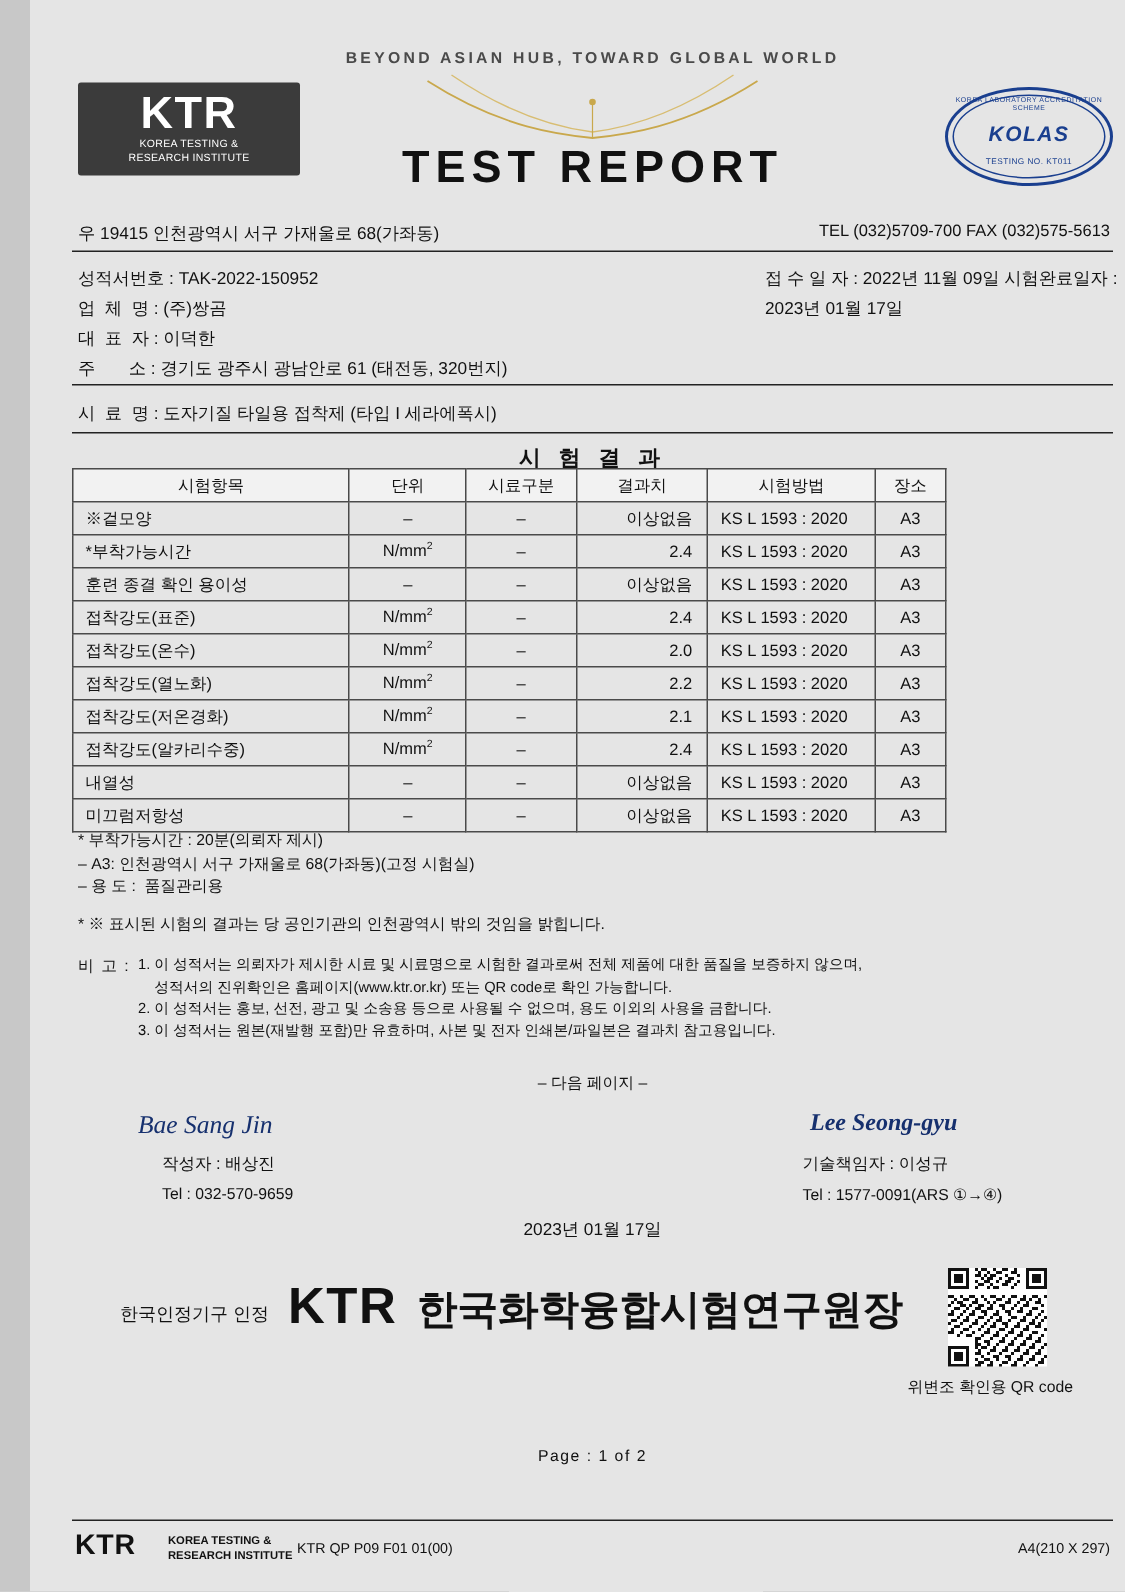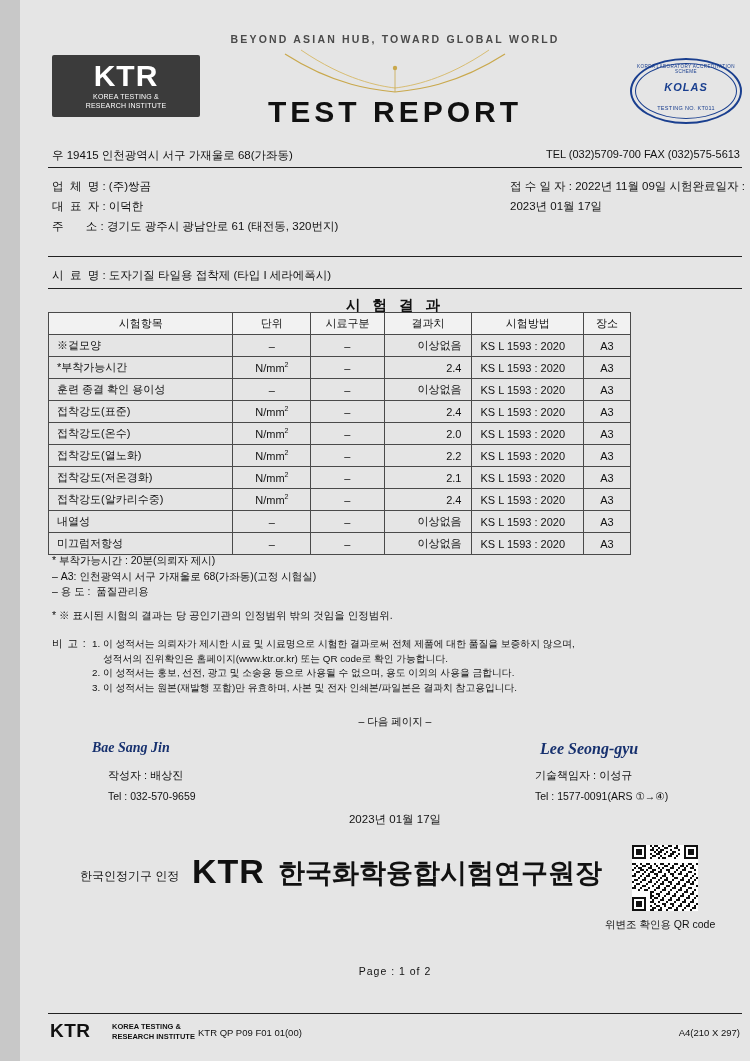--- a/index.html
+++ b/index.html
@@ -91,21 +91,21 @@
     top: 5px; left: 5px; right: 5px; bottom: 5px;
     border: 1px solid #1a3f8f;
     border-radius: 50%;
   }
   .kolas .ktext {
     position: absolute;
     top: 23px;
     left: 0;
     width: 112px;
     text-align: center;
-    font-size: 11px;
+    font-size: 14px;
     font-weight: bold;
     color: #1a3f8f;
     font-style: italic;
     letter-spacing: 1px;
   }
   .kolas .ksub {
     position: absolute;
     top: 47px;
     left: 0;
     width: 112px;
@@ -268,24 +268,24 @@
     width: 750px;
     text-align: center;
     font-size: 10.5px;
     color: #111;
   }
   
   .sig-left {
     position: absolute;
     top: 740px;
     left: 72px;
-    font-size: 14px;
+    font-size: 17px;
     font-style: italic;
     font-family: "Liberation Serif", serif;
-    font-weight: bold;
+    font-weight: normal;
     color: #16306e;
   }
   .sig-right {
     position: absolute;
     top: 740px;
     left: 520px;
     font-size: 16px;
     font-style: italic;
     font-family: "Liberation Serif", serif;
     font-weight: bold;
@@ -450,20 +450,21 @@
     <div class="ktext">KOLAS</div>
     <div class="ksub">TESTING NO. KT011</div>
   </div>
 
   <div class="addr-line">우 19415 인천광역시 서구 가재울로 68(가좌동)</div>
   <div class="tel-line">TEL (032)5709-700    FAX (032)575-5613</div>
 
   <div class="hr hr1"></div>
 
   <div class="meta">
+    <span class="row">성적서번호 : TAK-2022-150952</span>
     <span class="row">업  체  명 : (주)쌍곰</span>
     <span class="row">대  표  자 : 이덕한</span>
     <span class="row">주       소 : 경기도 광주시 광남안로 61 (태전동, 320번지)</span>
   </div>
   <div class="meta-right">
     <span class="row">접 수 일 자 : 2022년 11월 09일</span>
     <span class="row">시험완료일자 : 2023년 01월 17일</span>
   </div>
 
   <div class="hr hr2"></div>
@@ -571,21 +572,21 @@
           <td class="val">이상없음</td>
           <td class="meth">KS L 1593 : 2020</td>
           <td>A3</td>
         </tr>
       </tbody>
   </table>
 
   <div class="notes">* 부착가능시간 : 20분(의뢰자 제시)
 – A3: 인천광역시 서구 가재울로 68(가좌동)(고정 시험실)
 – 용 도 :  품질관리용</div>
-  <div class="star-note">* ※ 표시된 시험의 결과는 당 공인기관의 인정범위 밖의 것임을 인정범위.</div>
+  <div class="star-note">* ※ 표시된 시험의 결과는 당 공인기관의 인천광역시 밖의 것임을 밝힙니다.</div>
   <div class="bigo-label">비 고 :</div>
   <div class="bigo-body">1. 이 성적서는 의뢰자가 제시한 시료 및 시료명으로 시험한 결과로써 전체 제품에 대한 품질을 보증하지 않으며,
     성적서의 진위확인은 홈페이지(www.ktr.or.kr) 또는 QR code로 확인 가능합니다.
 2. 이 성적서는 홍보, 선전, 광고 및 소송용 등으로 사용될 수 없으며, 용도 이외의 사용을 금합니다.
 3. 이 성적서는 원본(재발행 포함)만 유효하며, 사본 및 전자 인쇄본/파일본은 결과치 참고용입니다.</div>
   <div class="next-page">– 다음 페이지 –</div>
 
   <div class="sig-left">Bae Sang Jin</div>
   <div class="sig-l-name">작성자 : 배상진</div>
   <div class="sig-l-tel">Tel : 032-570-9659</div>

